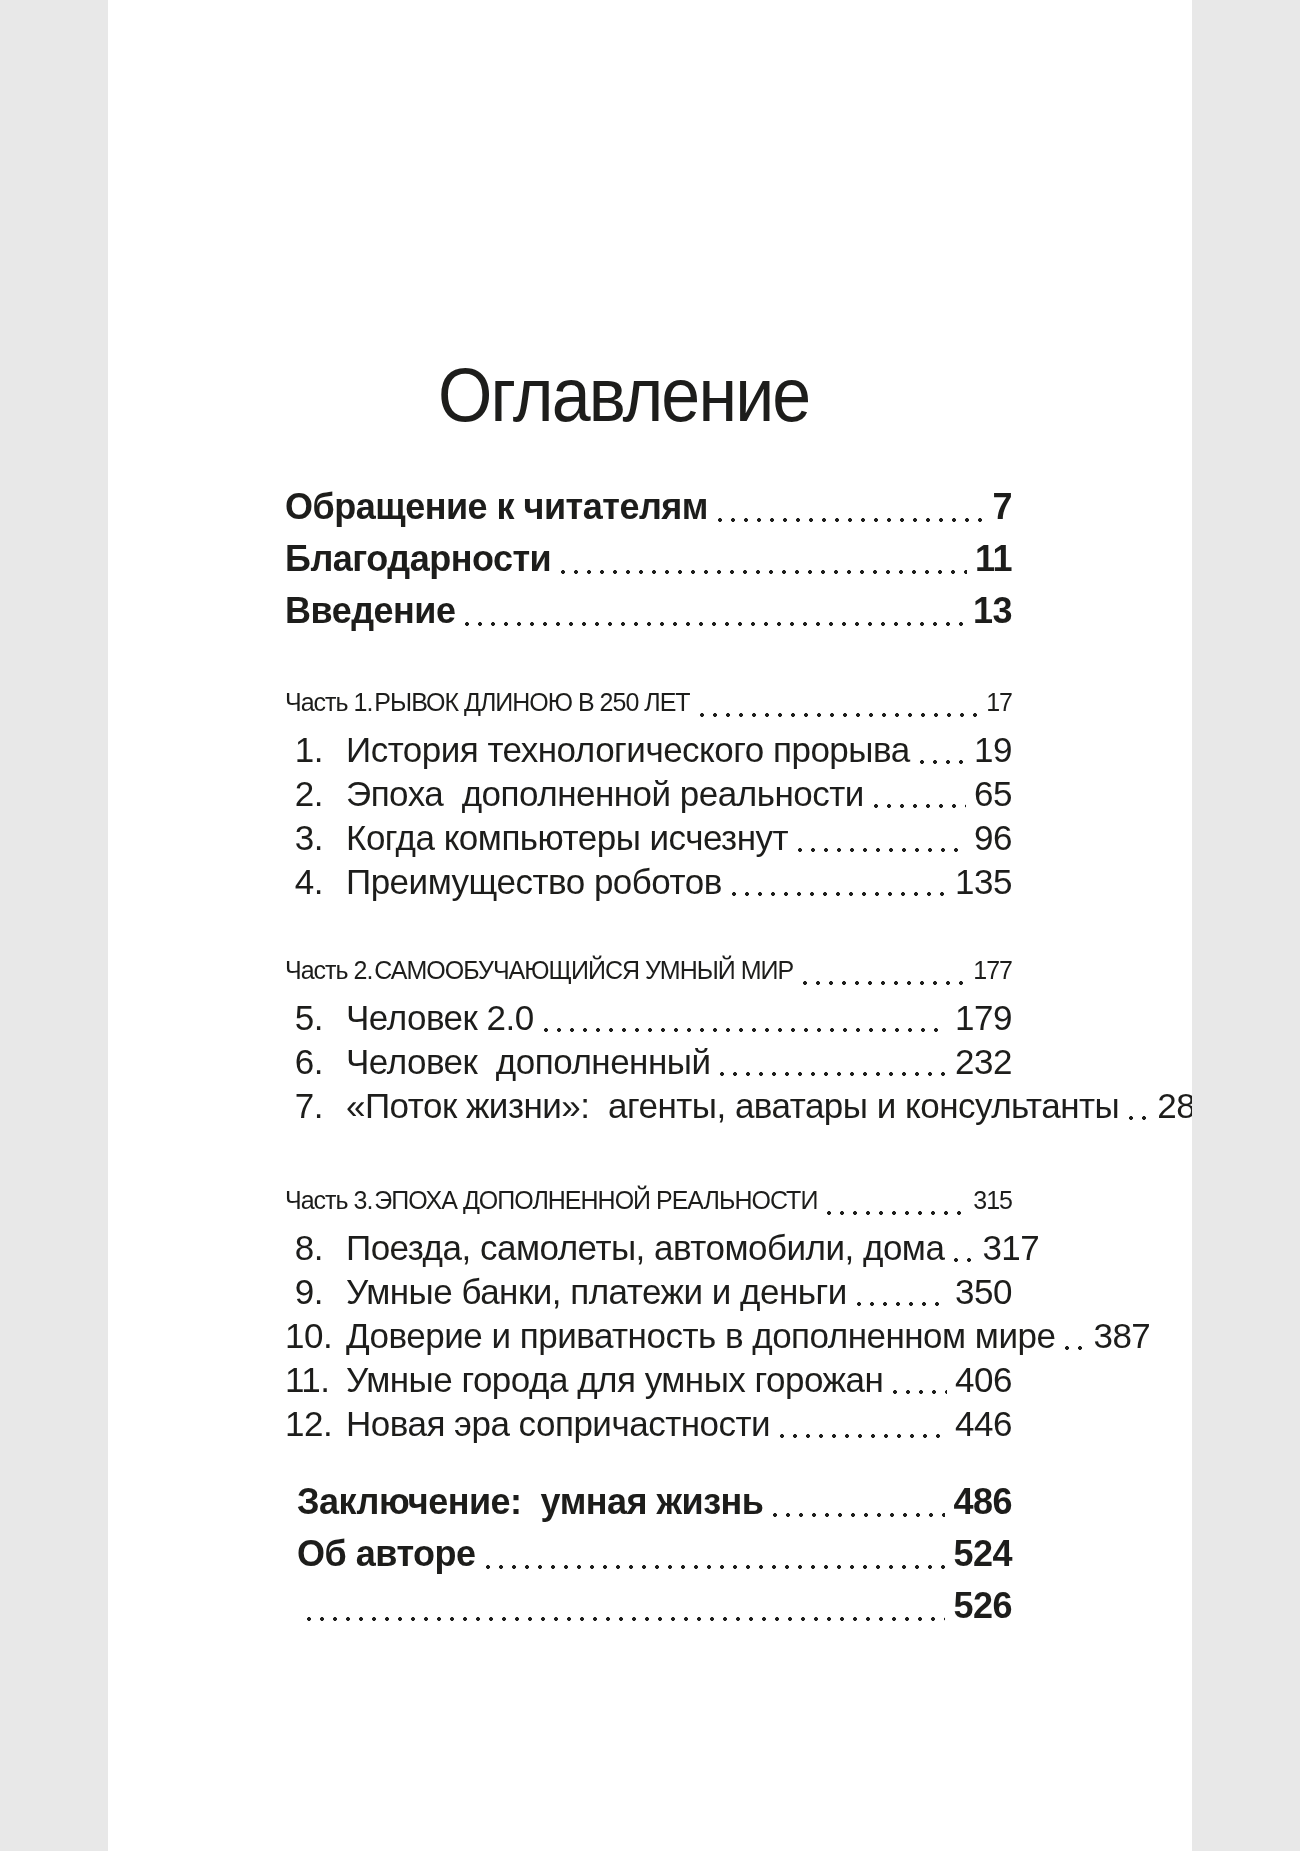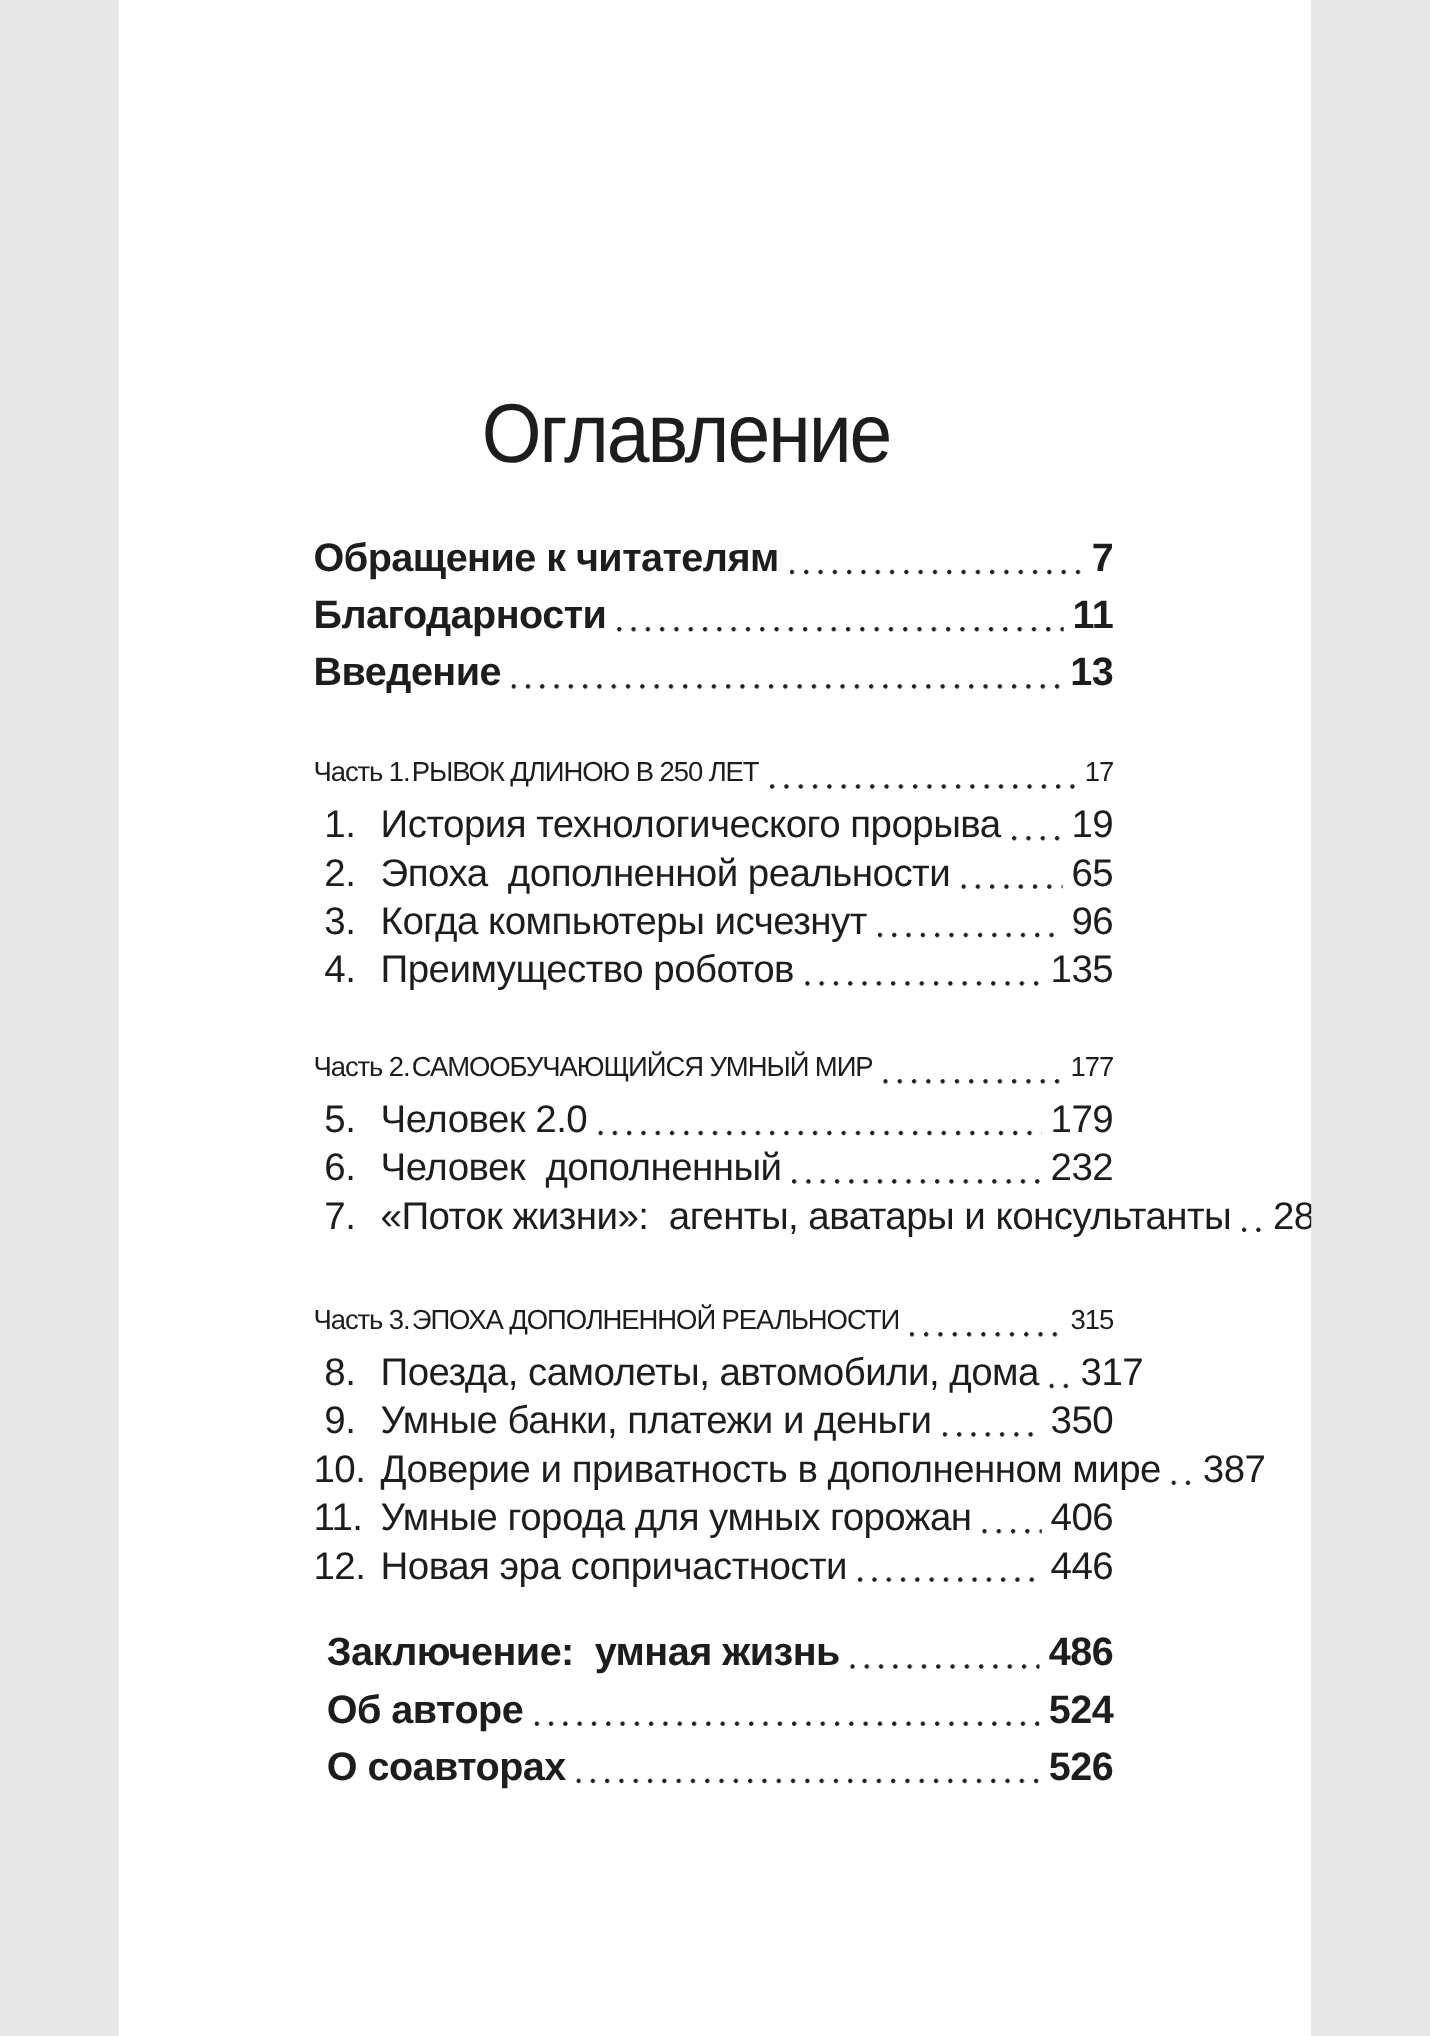--- a/index.html
+++ b/index.html
@@ -109,16 +109,16 @@
         <div class="row row-part gap-part3"><span class="part-prefix">Часть 3.</span><span class="part-title">ЭПОХА ДОПОЛНЕННОЙ РЕАЛЬНОСТИ</span><div class="leader"></div><span class="pg">315</span></div>
         <div class="row row-ch"><span class="num">8.</span><span class="lbl">Поезда, самолеты, автомобили, дома</span><div class="leader"></div><span class="pg">317</span></div>
         <div class="row row-ch"><span class="num">9.</span><span class="lbl">Умные банки, платежи и деньги</span><div class="leader"></div><span class="pg">350</span></div>
         <div class="row row-ch"><span class="num">10.</span><span class="lbl">Доверие и приватность в дополненном мире</span><div class="leader"></div><span class="pg">387</span></div>
         <div class="row row-ch"><span class="num">11.</span><span class="lbl">Умные города для умных горожан</span><div class="leader"></div><span class="pg">406</span></div>
         <div class="row row-ch"><span class="num">12.</span><span class="lbl">Новая эра сопричастности</span><div class="leader"></div><span class="pg">446</span></div>
       </div>
     <div id="toc-back" class="toc-back">
         <div class="row row-main"><span class="lbl">Заключение:  умная жизнь</span><div class="leader"></div><span class="pg">486</span></div>
         <div class="row row-main"><span class="lbl">Об авторе</span><div class="leader"></div><span class="pg">524</span></div>
-        <div class="row row-main"><span class="lbl">О соавторах</span><div class="leader"></div><span class="pg">526</span></div>
+        <div class="row row-main"><div class="leader"></div><span class="pg">526</span></div>
       </div>
   </div>
 </div>
 
 </body></html>

